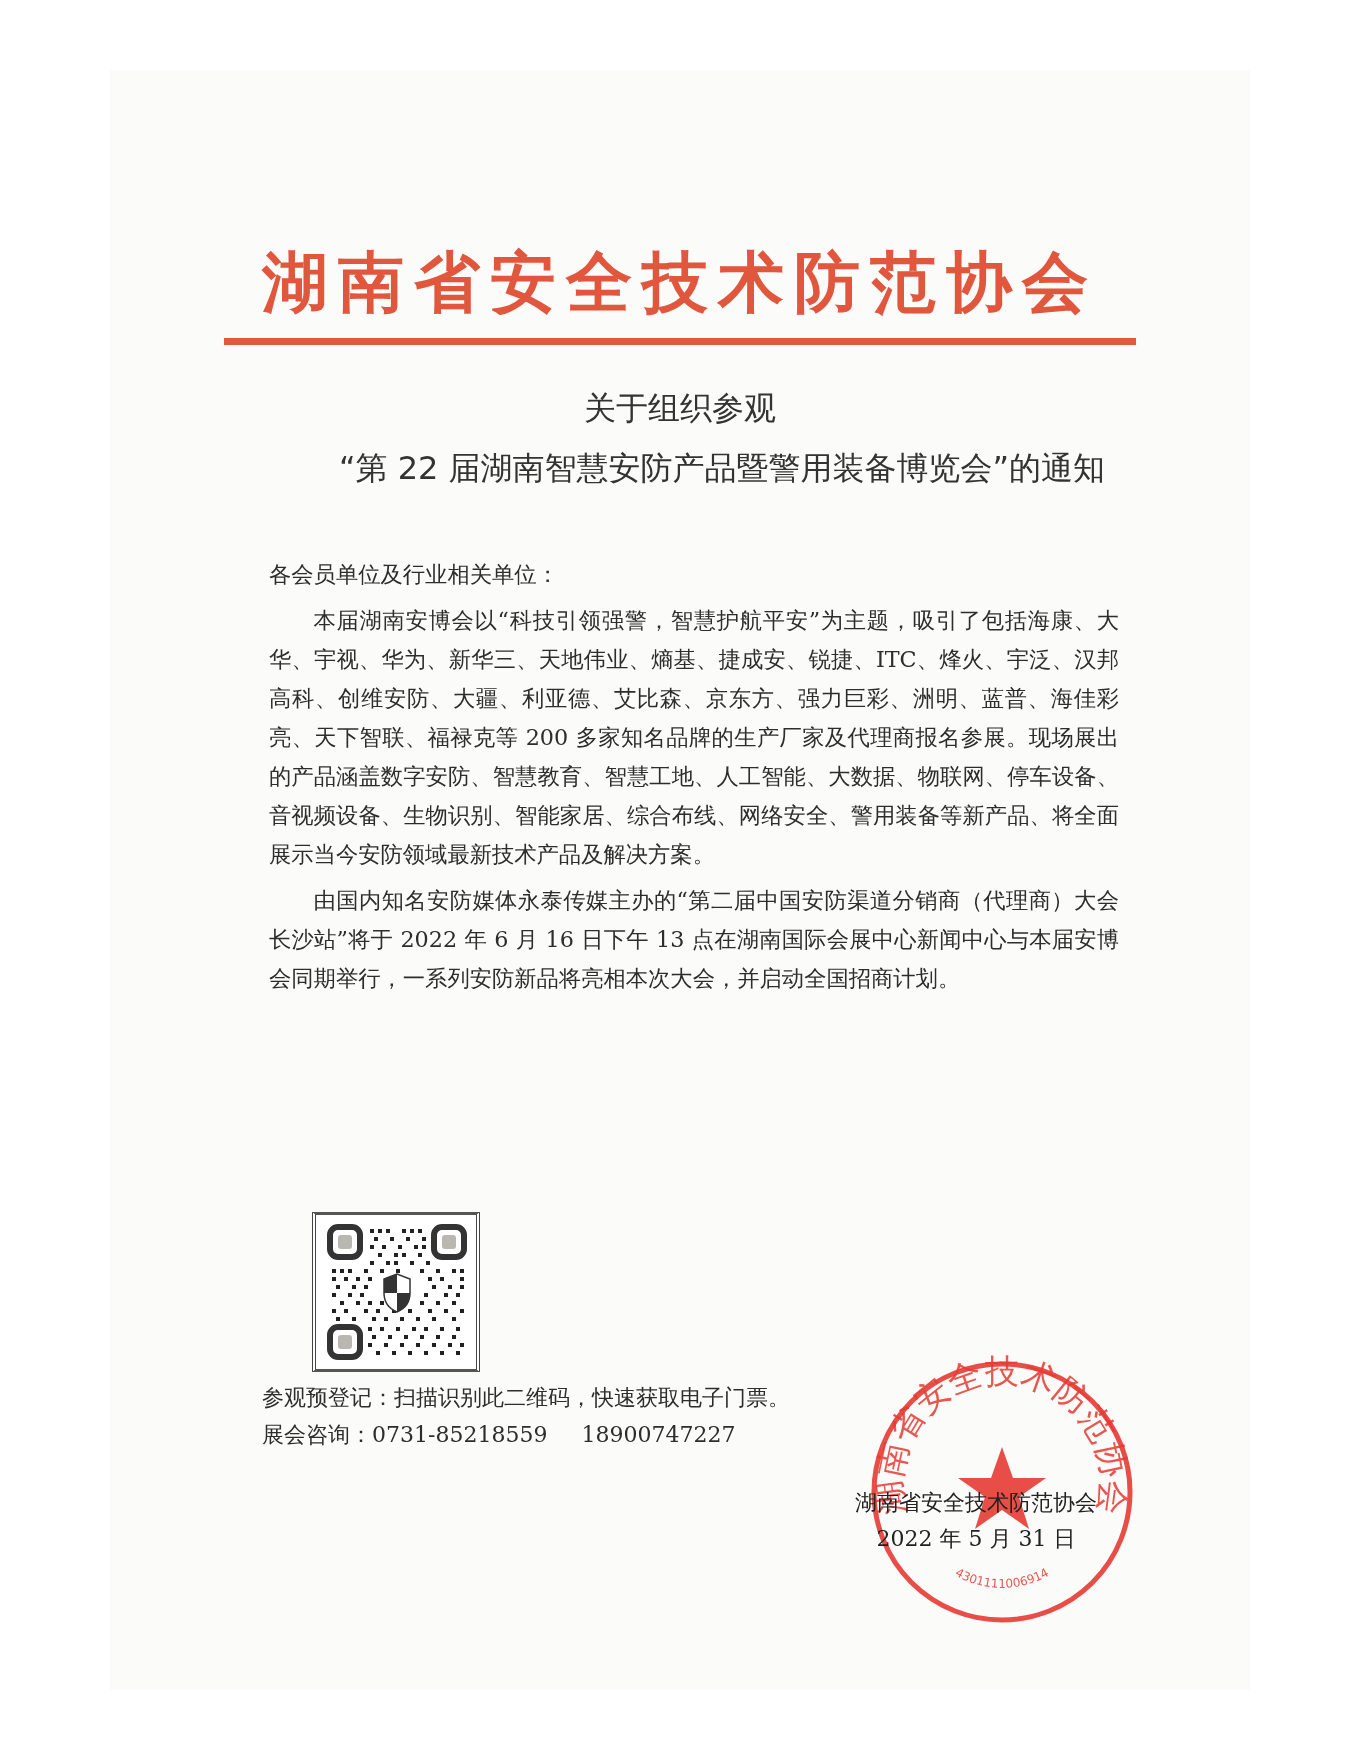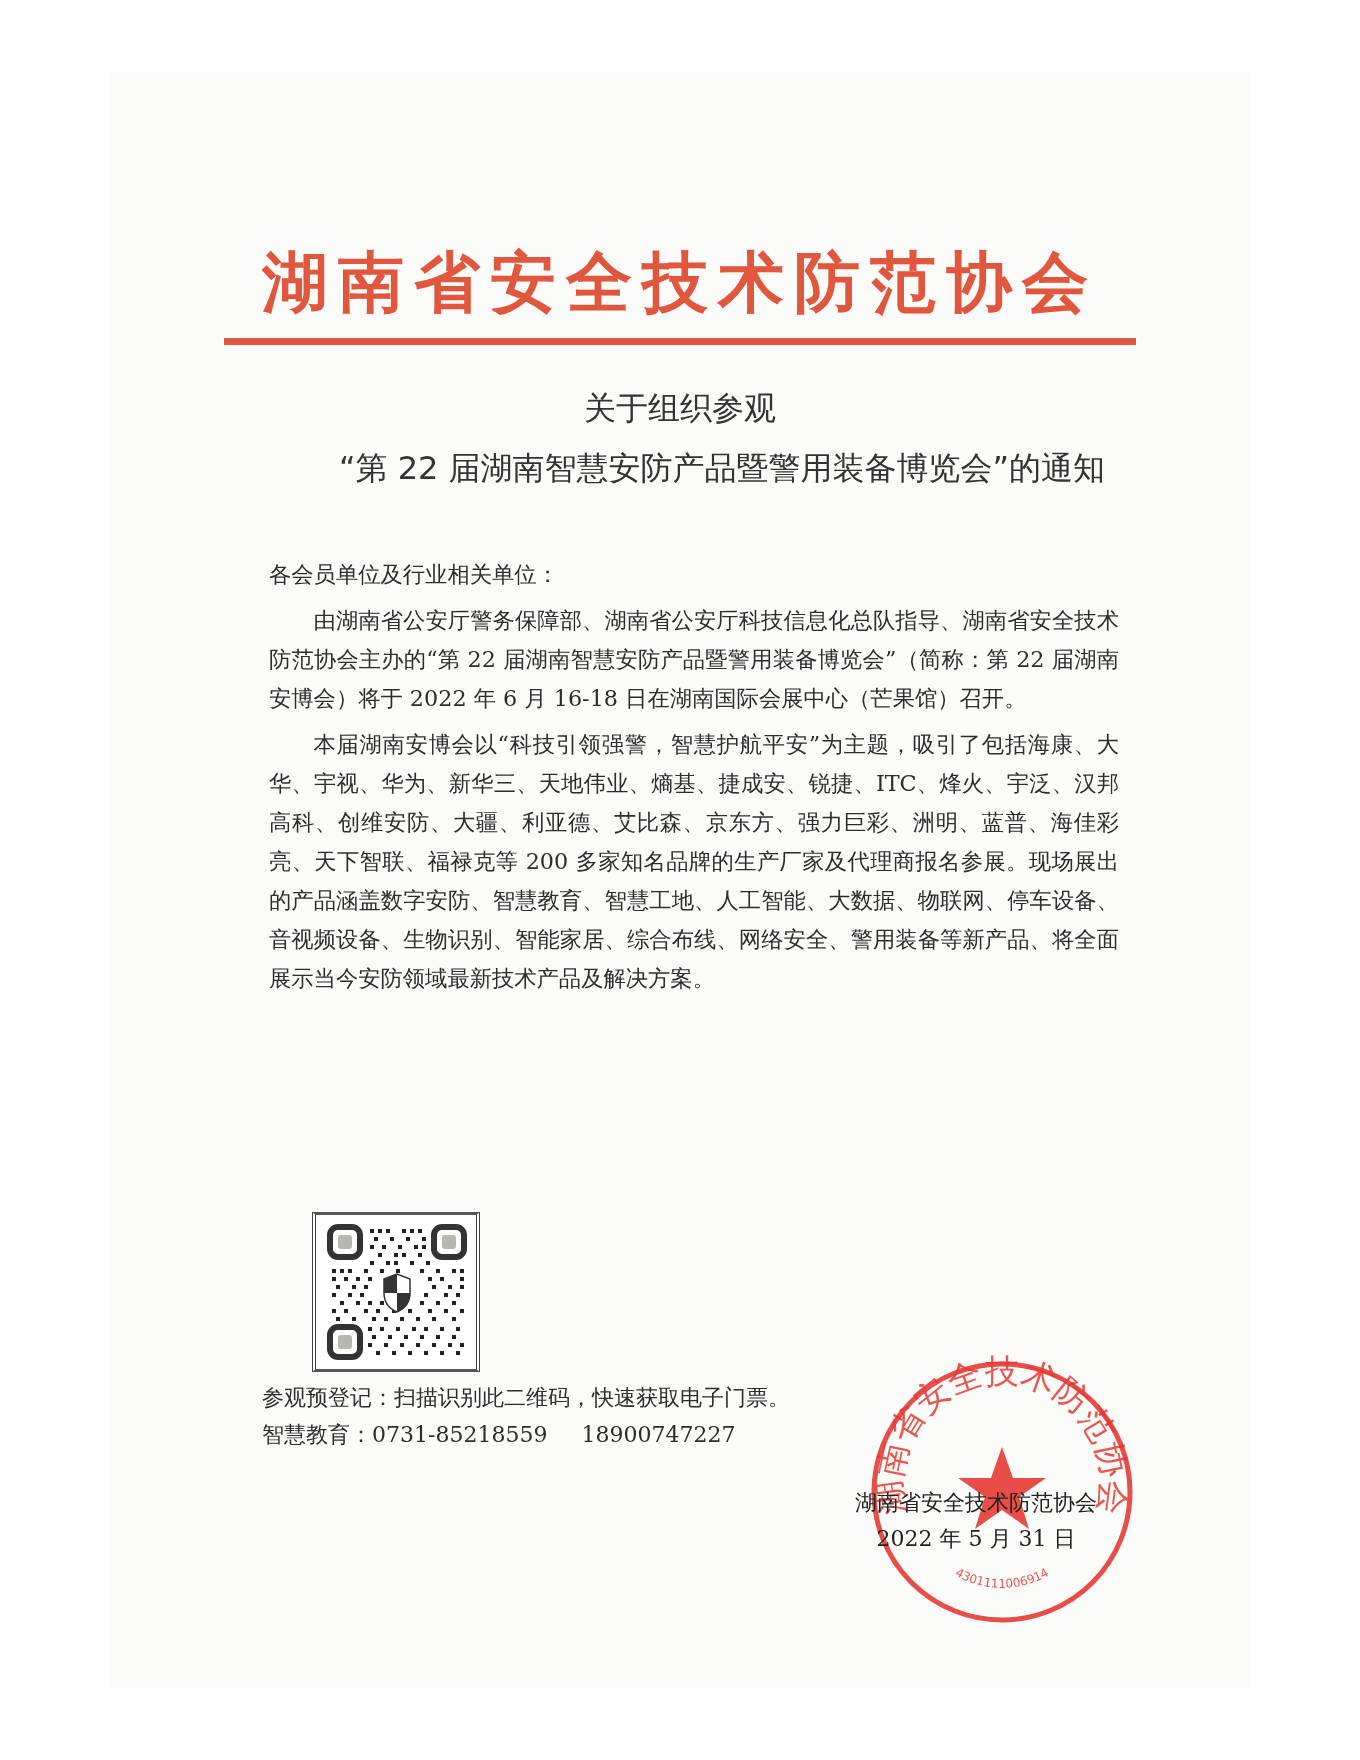--- a/index.html
+++ b/index.html
@@ -63,22 +63,22 @@
 <div class="paper"></div>
 
 <div class="org-header">湖南省安全技术防范协会</div>
 <div class="red-rule"></div>
 
 <div class="title1">关于组织参观</div>
 <div class="title2">“第 22 届湖南智慧安防产品暨警用装备博览会”的通知</div>
 
 <div class="body-text">
   <p class="salutation">各会员单位及行业相关单位：</p>
-  <p>由湖南省公安厅警务保障部、湖南省公安厅科技信息化总队指导、湖南省安全技术防范协会主办的“第 22 届湖南智慧安防产品暨警用装备博览会”（简称：第 22 届湖南安博会）将于 2022 年 6 月 16-18 日在湖南国际会展中心（芒果馆）召开。</p>
   <p>本届湖南安博会以“科技引领强警，智慧护航平安”为主题，吸引了包括海康、大华、宇视、华为、新华三、天地伟业、熵基、捷成安、锐捷、ITC、烽火、宇泛、汉邦高科、创维安防、大疆、利亚德、艾比森、京东方、强力巨彩、洲明、蓝普、海佳彩亮、天下智联、福禄克等 200 多家知名品牌的生产厂家及代理商报名参展。现场展出的产品涵盖数字安防、智慧教育、智慧工地、人工智能、大数据、物联网、停车设备、音视频设备、生物识别、智能家居、综合布线、网络安全、警用装备等新产品、将全面展示当今安防领域最新技术产品及解决方案。</p>
+  <p>由国内知名安防媒体永泰传媒主办的“第二届中国安防渠道分销商（代理商）大会长沙站”将于 2022 年 6 月 16 日下午 13 点在湖南国际会展中心新闻中心与本届安博会同期举行，一系列安防新品将亮相本次大会，并启动全国招商计划。</p>
 </div>
 
 <div class="qr">
   <svg width="146" height="142" viewBox="0 0 146 142">
 
     <g fill="none" stroke="#333" stroke-width="6">
       <rect x="6" y="6" width="30" height="30" rx="8"></rect>
       <rect x="110" y="6" width="30" height="30" rx="8"></rect>
       <rect x="6" y="106" width="30" height="30" rx="8"></rect>
     </g>
@@ -197,21 +197,21 @@
     <g>
       <path d="M60 58 L73 53 L86 58 L86 72 C86 82 80 88 73 91 C66 88 60 82 60 72 Z" fill="#fff" stroke="#333" stroke-width="1.5"></path>
       <path d="M60 58 L73 53 L73 72 L60 72 Z" fill="#333"></path>
       <path d="M73 72 L86 72 C86 82 80 88 73 91 Z" fill="#333"></path>
     </g>
   </svg>
 </div>
 
 <div class="footer-line footer-1">参观预登记：扫描识别此二维码，快速获取电子门票。</div>
 <div class="footer-line footer-2">
-  <span>智慧教育：</span><span>0731-85218559</span><span style="display:inline-block;width:34px;"></span><span>18900747227</span>
+  <span>展会咨询：</span><span>0731-85218559</span><span style="display:inline-block;width:34px;"></span><span>18900747227</span>
 </div>
 
 <svg class="stamp" viewBox="0 0 280 280">
   <defs>
     <path id="sealArc" d="M 48 170 A 100 100 0 1 1 232 170"></path>
     <path id="sealNumArc" d="M 70 205 A 95 95 0 0 0 210 205"></path>
   </defs>
   <circle cx="140" cy="140" r="128" fill="none" stroke="#e53a33" stroke-width="5" opacity="0.9"></circle>
   <text font-family="DejaVu Serif, serif" font-size="34" fill="#e53a33" opacity="0.85">
     <textPath href="#sealArc" startOffset="50%" text-anchor="middle">湖南省安全技术防范协会</textPath>

